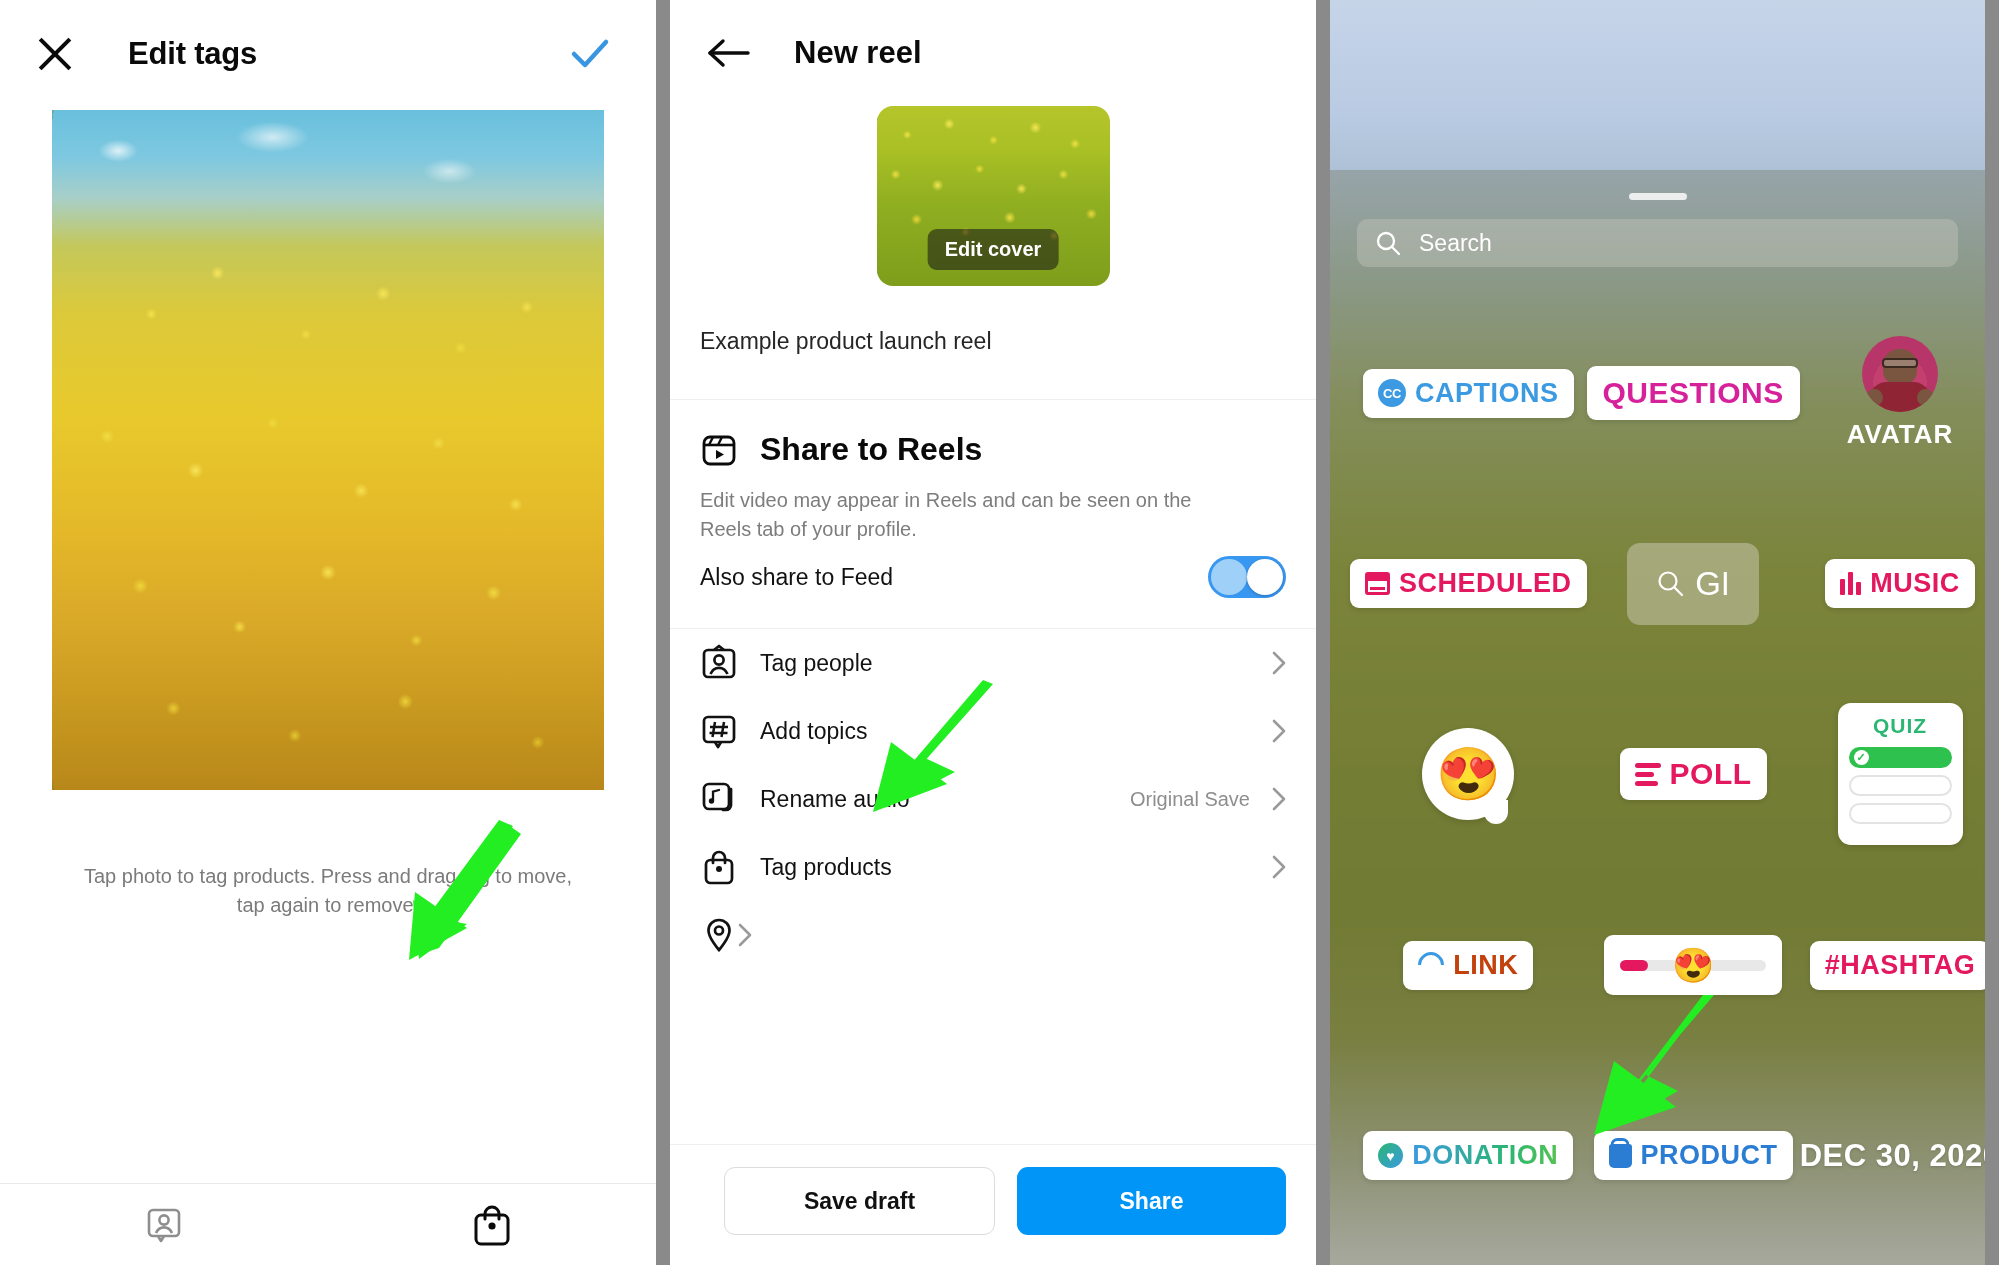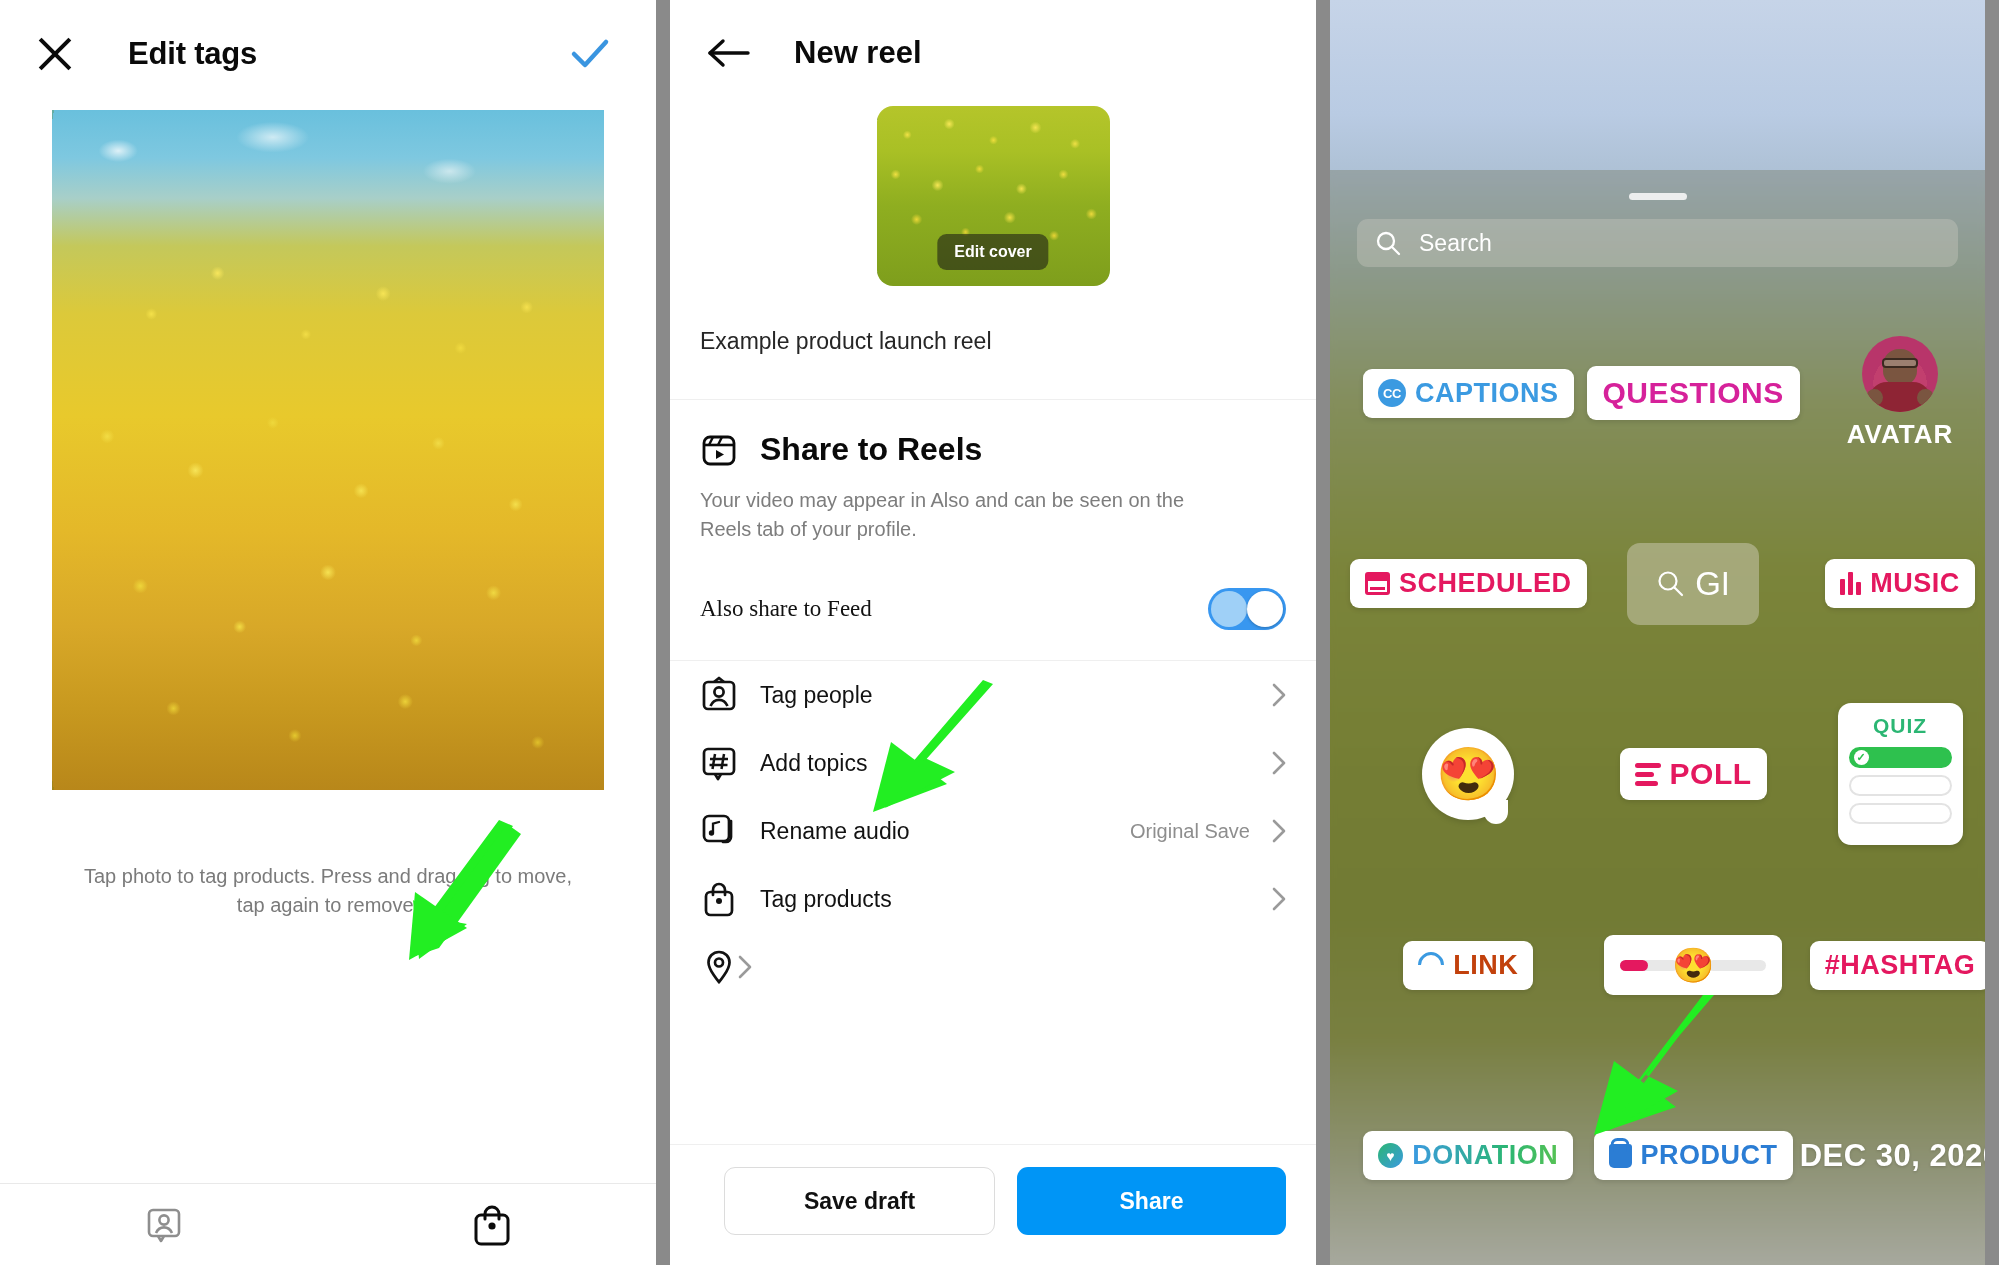--- a/index.html
+++ b/index.html
@@ -185,41 +185,41 @@
       radial-gradient(circle 10px at 57% 62%, #efdf43, transparent 60%),
       radial-gradient(circle 8px at 76% 72%, #e8d435, transparent 63%),
       radial-gradient(circle 9px at 92% 60%, #ecd93c, transparent 62%),
       linear-gradient(96deg, rgba(70,110,20,.35) 0 2px, transparent 2px 19px),
       linear-gradient(84deg, rgba(60,100,18,.25) 0 2px, transparent 2px 23px);
   }
   .edit-cover-btn {
     position: absolute;
     left: 50%; bottom: 16px; transform: translateX(-50%);
     background: rgba(20,20,20,.55);
-    color: #fff; font-size: 16px; font-weight: bold;
+    color: #fff; font-size: 20px; font-weight: bold;
     padding: 9px 17px; border-radius: 9px;
     white-space: nowrap;
     cursor: pointer;
   }
   .caption-row {
     padding: 36px 30px 44px 30px;
     font-size: 23px; color: #262626;
     flex: 0 0 auto;
   }
   .m-divider { height: 1px; background: #efefef; flex: 0 0 auto; }
   .reels-block { padding: 30px 30px 0 30px; flex: 0 0 auto; }
   .reels-head { display: flex; align-items: center; gap: 22px; }
   .reels-head .label { font-size: 32px; font-weight: bold; color: #0a0a0a; }
   .reels-desc {
     font-size: 20px; color: #7d7d7d; line-height: 1.45;
     margin-top: 18px; max-width: 520px;
   }
   .feed-row {
     display: flex; align-items: center; justify-content: space-between;
-    margin-top: 44px; padding-bottom: 30px; font-family: Liberation Serif, serif;
+    margin-top: 12px; padding-bottom: 30px;
   }
   .feed-row .label { font-size: 23px; color: #121212; }
   .toggle {
     width: 78px; height: 42px; border-radius: 21px;
     background: #3897f0; position: relative; cursor: pointer;
     box-shadow: inset 0 0 0 2px rgba(0,0,0,0);
   }
   .toggle::before {
     content: ""; position: absolute;
     left: 3px; top: 3px; width: 36px; height: 36px;
@@ -582,21 +582,21 @@
       <div class="reels-head">
         <svg width="38" height="38" viewBox="0 0 38 38">
           <rect x="4" y="7" width="30" height="27" rx="6" fill="none" stroke="#0b0b0b" stroke-width="2.8"></rect>
           <line x1="4" y1="15" x2="34" y2="15" stroke="#0b0b0b" stroke-width="2.6"></line>
           <line x1="13" y1="7" x2="9" y2="15" stroke="#0b0b0b" stroke-width="2.4"></line>
           <line x1="22" y1="7" x2="18" y2="15" stroke="#0b0b0b" stroke-width="2.4"></line>
           <polygon points="16,20 16,29 24,24.5" fill="#0b0b0b"></polygon>
         </svg>
         <div class="label">Share to Reels</div>
       </div>
-      <div class="reels-desc">Your video may appear in Also and can be seen on the Reels tab of your profile.</div>
+      <div class="reels-desc">Edit video may appear in Reels and can be seen on the Reels tab of your profile.</div>
       <div class="feed-row">
         <div class="label">Also share to Feed</div>
         <div class="toggle"></div>
       </div>
     </div>
 
     <div class="m-divider"></div>
 
     <div class="opt-list">
 

